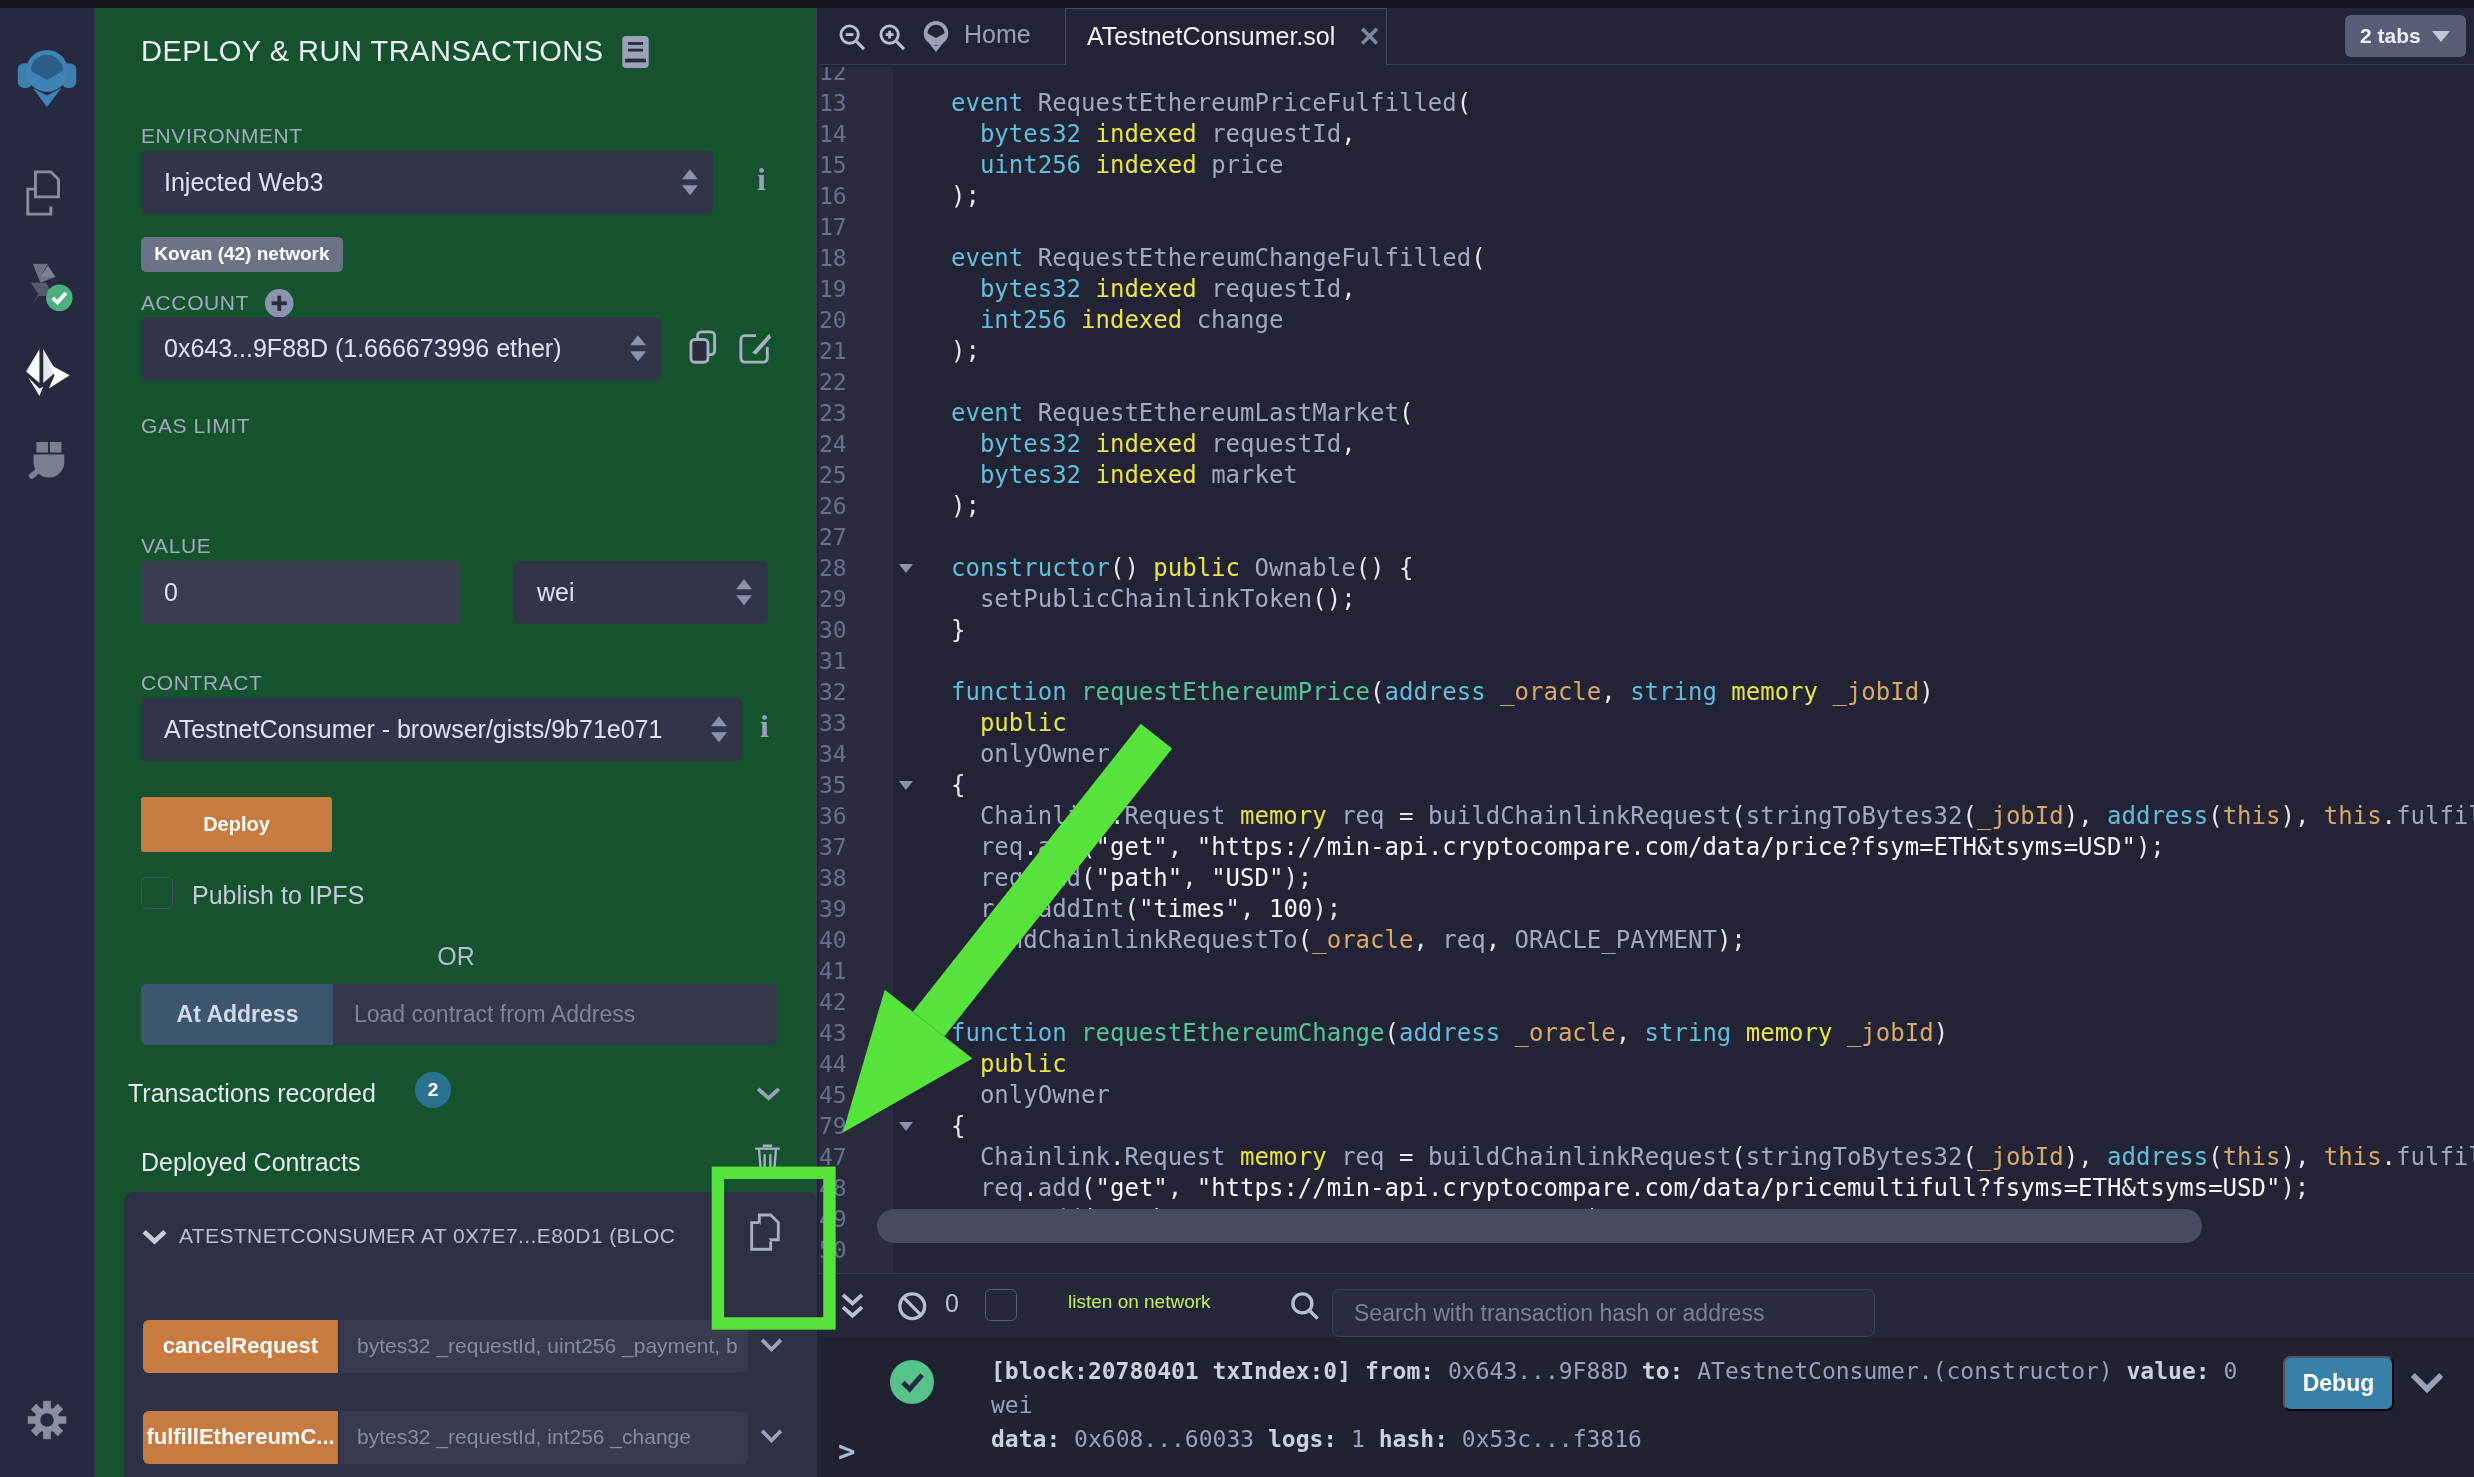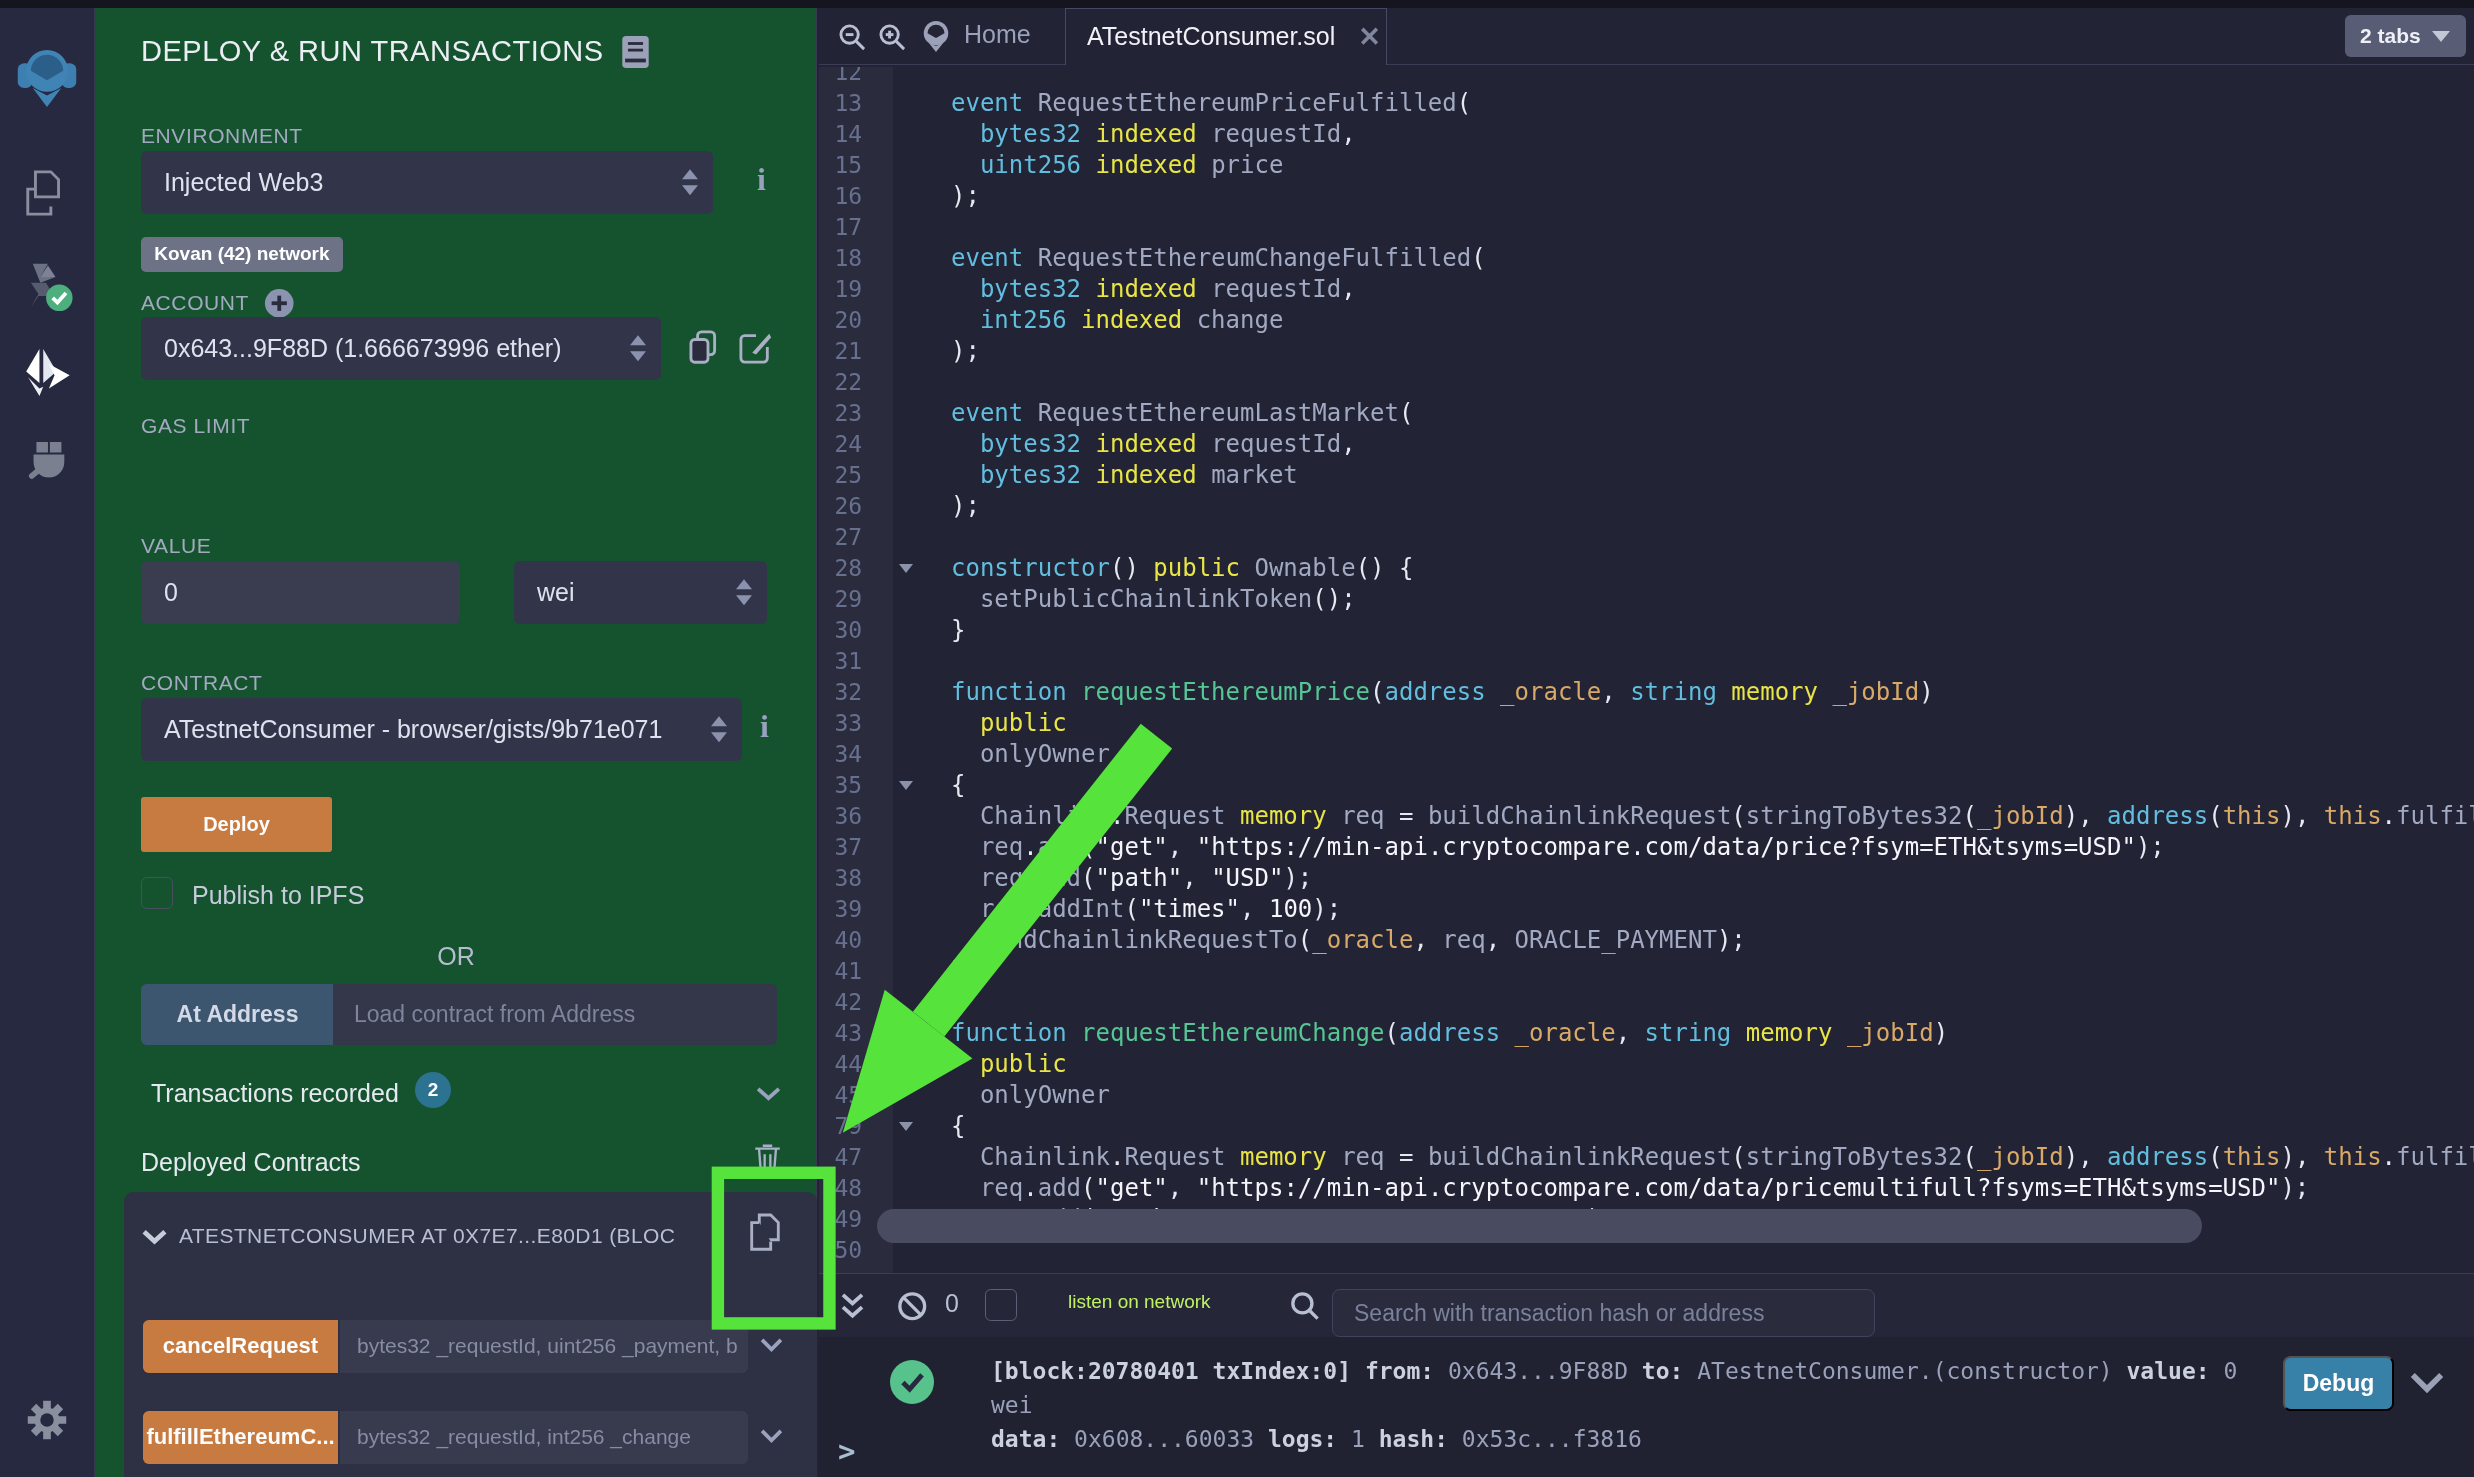--- a/index.html
+++ b/index.html
@@ -62,21 +62,21 @@
   .closex { color:#80869e; font-size:27px; font-weight:700; }
   .tabsbtn { position:absolute; right:9.5px; top:7.6px; height:42px; background:#585d75;
     border-radius:5.7px; display:flex; align-items:center; gap:11.4px; padding:0 15.3px;
     color:#eef0f6; font-size:21px; font-weight:700; }
   .caret-dn { width:0;height:0;border-left:9.5px solid transparent;border-right:9.5px solid transparent;border-top:11.4px solid #c3c7d6; }
   .codearea { position:absolute; left:0; top:59px; right:0; bottom:0; overflow:hidden; }
   .codearea::before { content:""; position:absolute; left:0; top:0; bottom:0; width:74px; background:#2a2c3e; }
   #code-lines { position:absolute; top:-9.5px; left:0; right:0; }
   .code-row { position:relative; height:31px; line-height:31px; display:flex;
     font-family:"DejaVu Sans Mono", monospace; font-size:24px; white-space:pre; }
-  .gutter-num { flex:0 0 74px; text-align:center; padding-right:15.3px; color:#687090; font-size:23px; }
+  .gutter-num { flex:0 0 74px; text-align:left; padding-right:15.3px; color:#687090; font-size:23px; }
   .code-text { margin-left:58px; }
   .fold { position:absolute; left:80px; top:11.4px; width:0; height:0;
     border-left:7.6px solid transparent; border-right:7.6px solid transparent; border-top:9.5px solid #8b92aa; }
   .tk-k{color:#62bede}.tk-y{color:#e8e545}.tk-g{color:#55c795}.tk-o{color:#d9a967}
   .tk-i{color:#a2a9c2}.tk-p{color:#e6e9f2}.tk-s{color:#f4f6fb}
   .hscroll { position:absolute; left:58px; top:1142px; width:1325px; height:34px;
     background:#494c61; border-radius:17px; z-index:8; }
 
   
   .terminal { left:819px; top:1273px; width:1656px; height:205px; background:#202131;
@@ -242,21 +242,21 @@
     <span class="abs checkbox" style="left:46px;top:869px"></span>
     <span class="abs cblabel" style="left:97px;top:873px">Publish to IPFS</span>
 
     <div class="abs or" style="left:0;top:934px;width:722px;text-align:center">OR</div>
 
     <div class="abs ataddr-btn" style="left:46px;top:976px;width:193px;height:61px">At Address</div>
     <div class="abs ataddr-input" style="left:238px;top:976px;width:444px;height:61px">
       <span>Load contract from Address</span>
     </div>
 
-    <span class="abs rowlabel" style="left:56px;top:1071px">Transactions recorded</span>
+    <span class="abs rowlabel" style="left:33px;top:1071px">Transactions recorded</span>
     <span class="abs countbadge" style="left:320px;top:1064px">2</span>
     <span class="abs" style="left:660px;top:1077px">
       <svg width="27" height="17" viewBox="0 0 28 18" fill="none" stroke="#9aa2bd" stroke-width="4">
           <polyline points="3,4 14,14 25,4"></polyline>
         </svg>
     </span>
 
     <span class="abs rowlabel" style="left:46px;top:1140px">Deployed Contracts</span>
     <span class="abs" style="left:658px;top:1133px">
       <svg width="29" height="34" viewBox="0 0 30 36" fill="none" stroke="#a9afc5" stroke-width="2.5">

